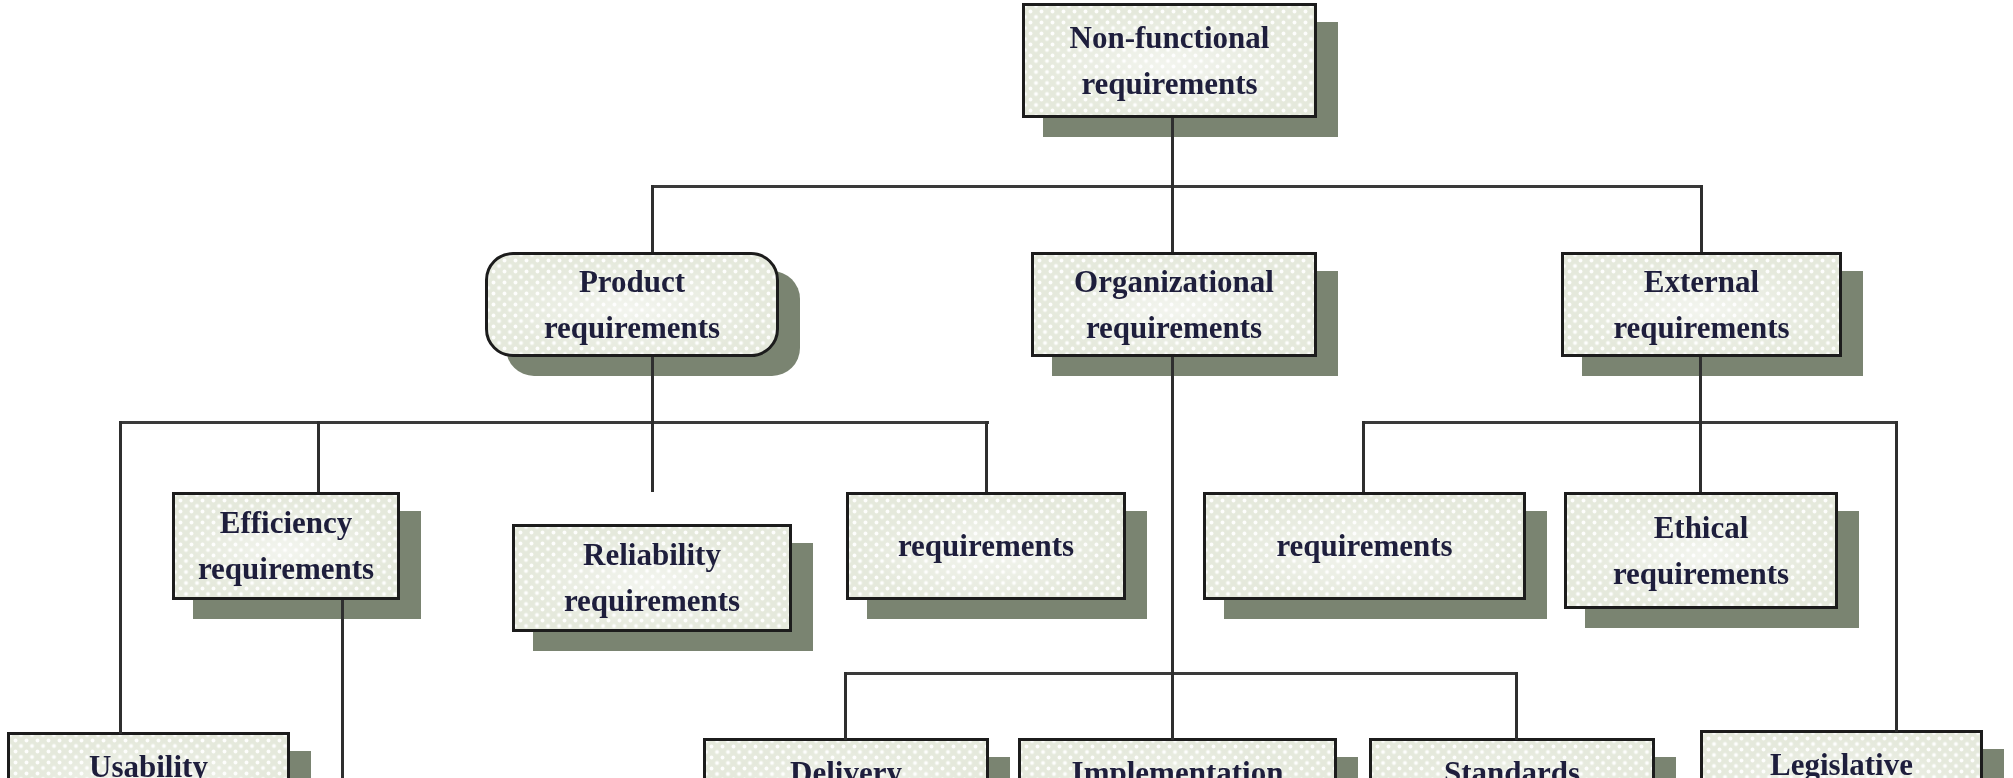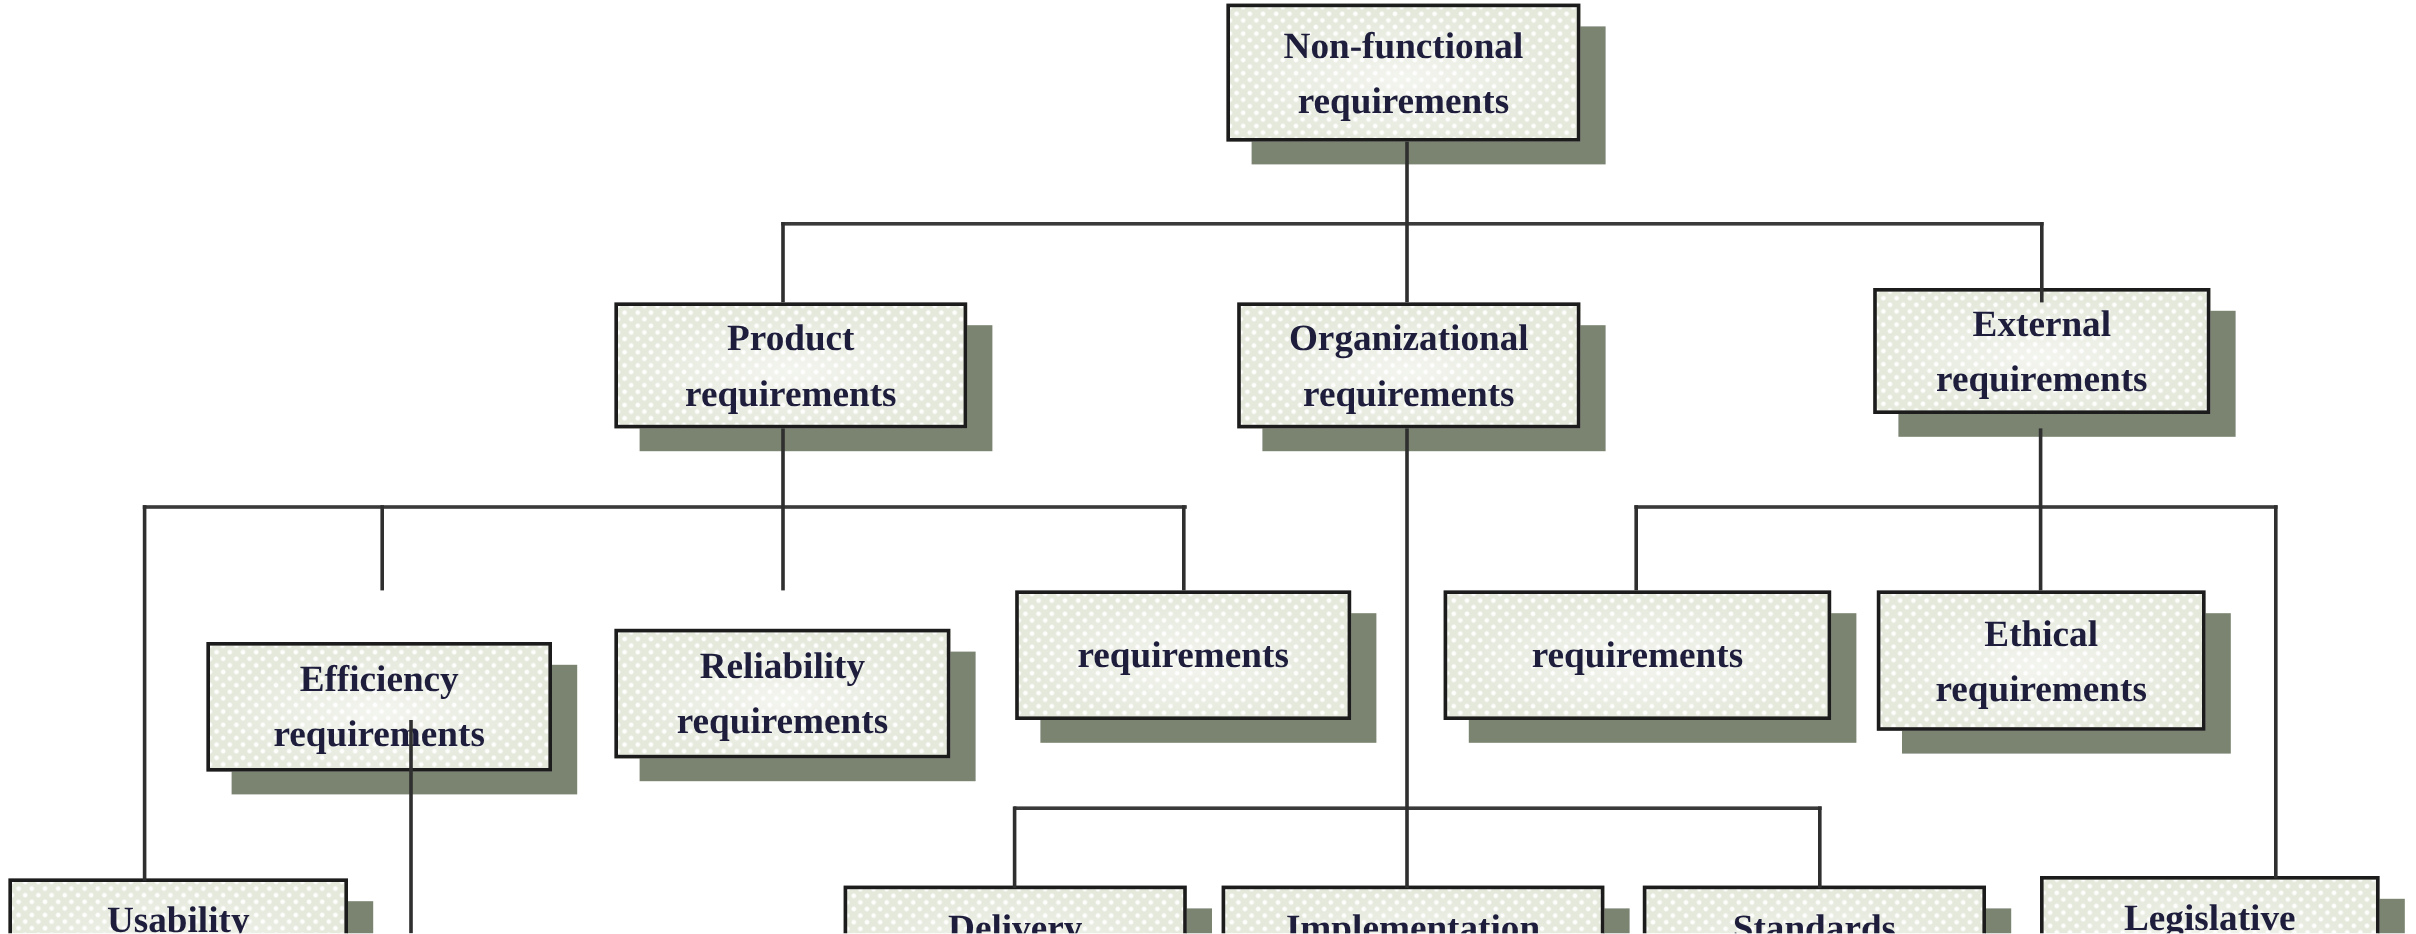--- a/index.html
+++ b/index.html
@@ -77,36 +77,36 @@
   <div class="hline" style="left:1362px;top:421px;width:536px;"></div>
   <div class="vline" style="left:1699px;top:357px;height:135px;"></div>
   <div class="vline" style="left:1362px;top:421px;height:71px;"></div>
   <div class="vline" style="left:1895px;top:421px;height:311px;"></div>
 
   <div class="node" style="left:1022px;top:3px;width:295px;height:115px;">
     <span class="lbl">Non-functional</span>
     <span class="lbl">requirements</span>
   </div>
 
-  <div class="node" style="left:512px;top:252px;width:294px;height:105px;">
+  <div class="node" style="left:485px;top:252px;width:294px;height:105px;border-radius:28px;">
     <span class="lbl">Product</span>
     <span class="lbl">requirements</span>
   </div>
 
   <div class="node" style="left:1031px;top:252px;width:286px;height:105px;">
     <span class="lbl">Organizational</span>
     <span class="lbl">requirements</span>
   </div>
 
-  <div class="node" style="left:1561px;top:240px;width:281px;height:105px;">
+  <div class="node" style="left:1561px;top:252px;width:281px;height:105px;">
     <span class="lbl">External</span>
     <span class="lbl">requirements</span>
   </div>
 
-  <div class="node" style="left:172px;top:492px;width:288px;height:108px;margin-top:43px;">
+  <div class="node" style="left:172px;top:492px;width:228px;height:108px;">
     <span class="lbl">Efficiency</span>
     <span class="lbl">requirements</span>
   </div>
 
   <div class="node" style="left:512px;top:492px;width:280px;height:108px;margin-top:32px;">
     <span class="lbl">Reliability</span>
     <span class="lbl">requirements</span>
   </div>
 
   <div class="node" style="left:846px;top:492px;width:280px;height:108px;">

